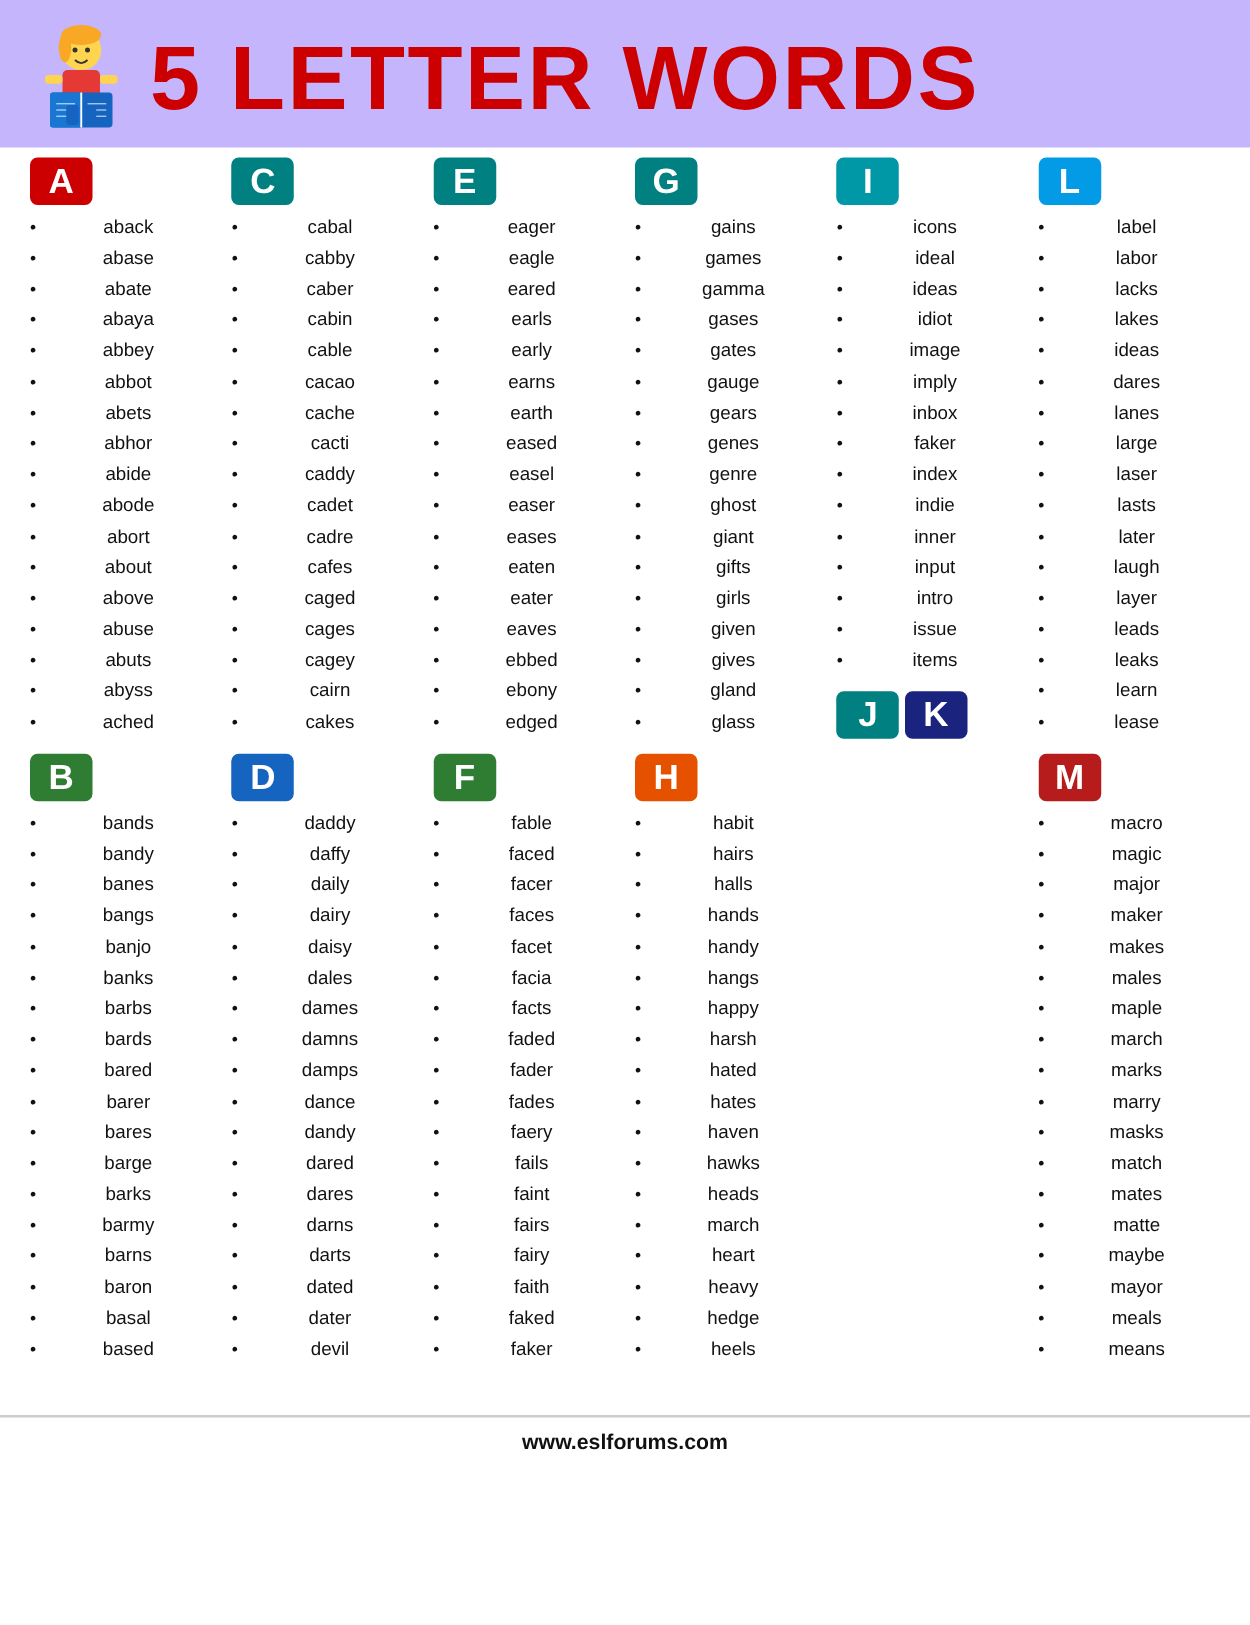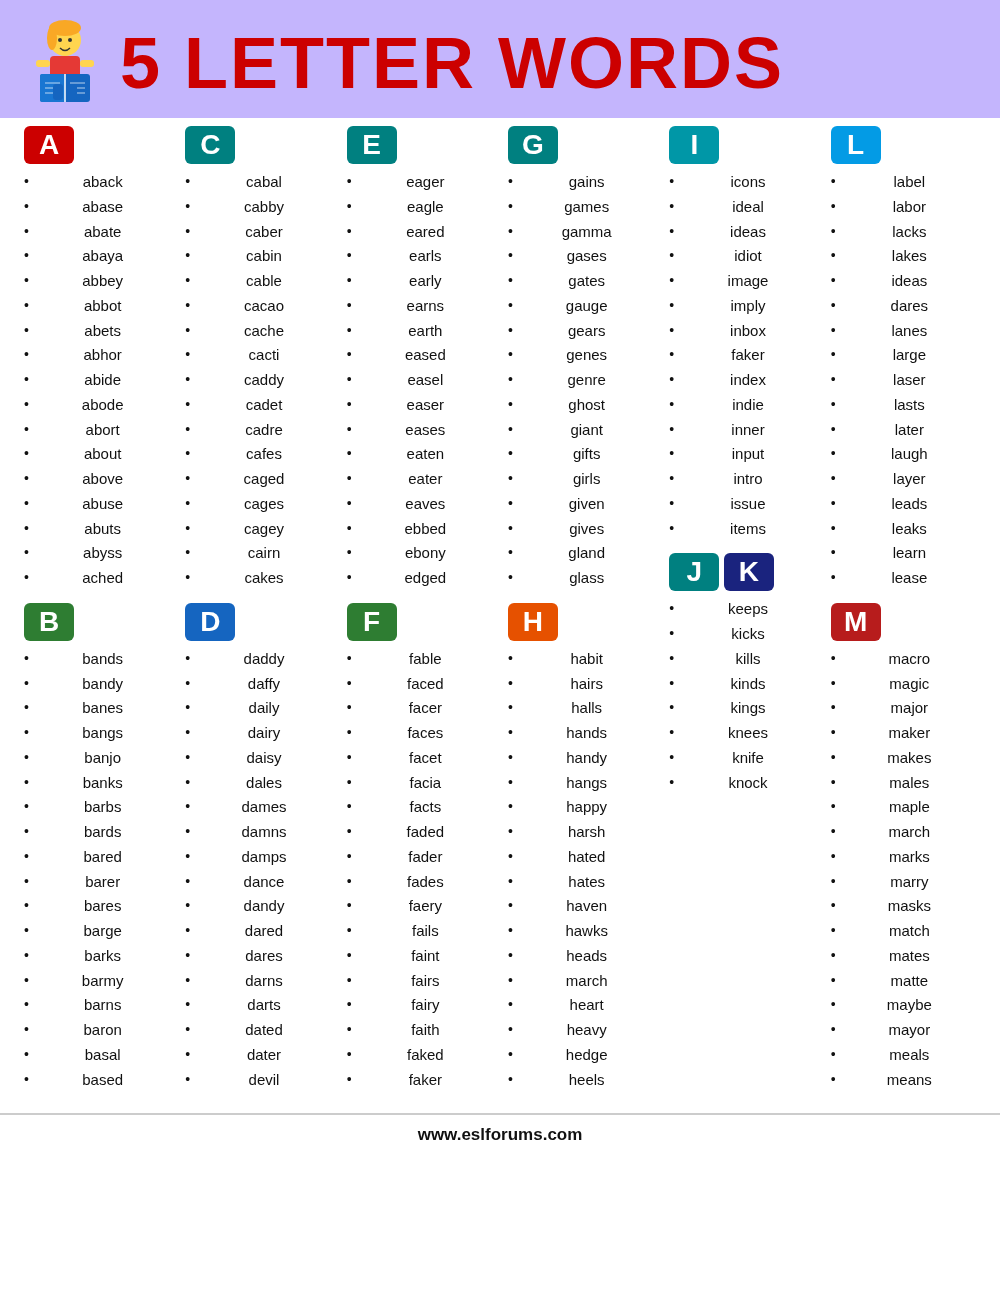--- a/index.html
+++ b/index.html
@@ -90,21 +90,21 @@
       font-size: 14px;
     }
 
     .footer {
       text-align: center;
       padding: 10px;
       font-size: 17px;
       font-weight: bold;
       color: #111;
       border-top: 2px solid #ccc;
-      margin-top: 1px;
+      margin-top: 20px;
     }
   </style>
 </head>
 <body>
 
 <div class="header">
 
   <svg class="header-icon" viewBox="0 0 90 90" xmlns="http://www.w3.org/2000/svg">
 
     <circle cx="45" cy="22" r="16" fill="#ffd54f"></circle>
@@ -331,30 +331,20 @@
       <li>index</li>
       <li>indie</li>
       <li>inner</li>
       <li>input</li>
       <li>intro</li>
       <li>issue</li>
       <li>items</li>
     </ul>
     <div class="letter-badge badge-teal">J</div>
     <div class="letter-badge badge-darkblue">K</div>
-    <ul class="word-list">
-      <li>keeps</li>
-      <li>kicks</li>
-      <li>kills</li>
-      <li>kinds</li>
-      <li>kings</li>
-      <li>knees</li>
-      <li>knife</li>
-      <li>knock</li>
-    </ul>
   </div>
 
   <div class="letter-column">
     <div class="letter-badge badge-sky">L</div>
     <ul class="word-list">
       <li>label</li>
       <li>labor</li>
       <li>lacks</li>
       <li>lakes</li>
       <li>ideas</li>

